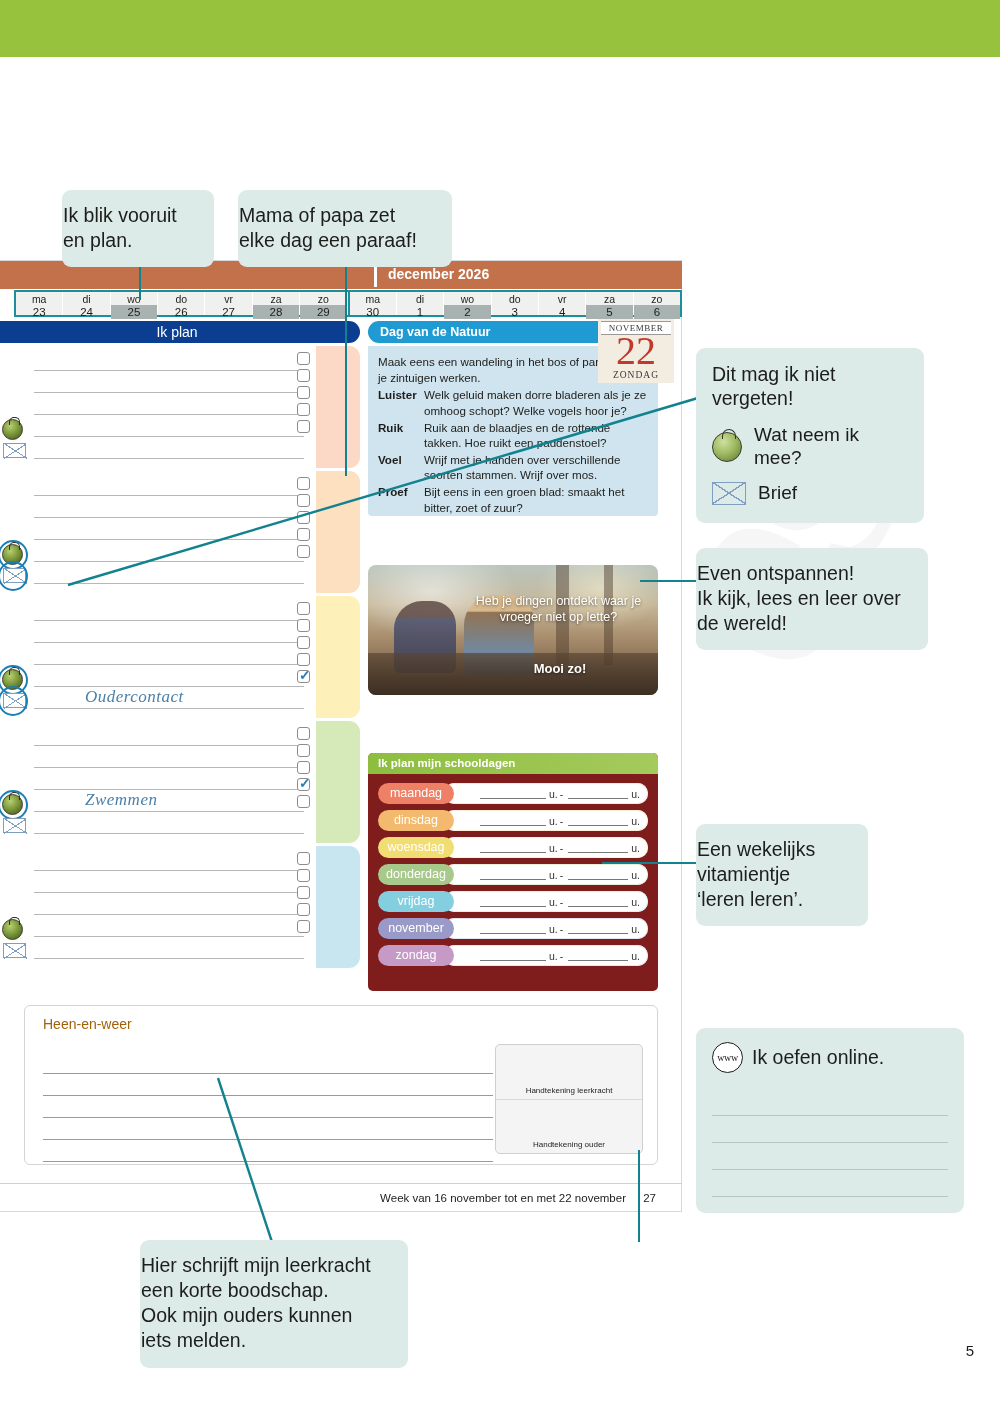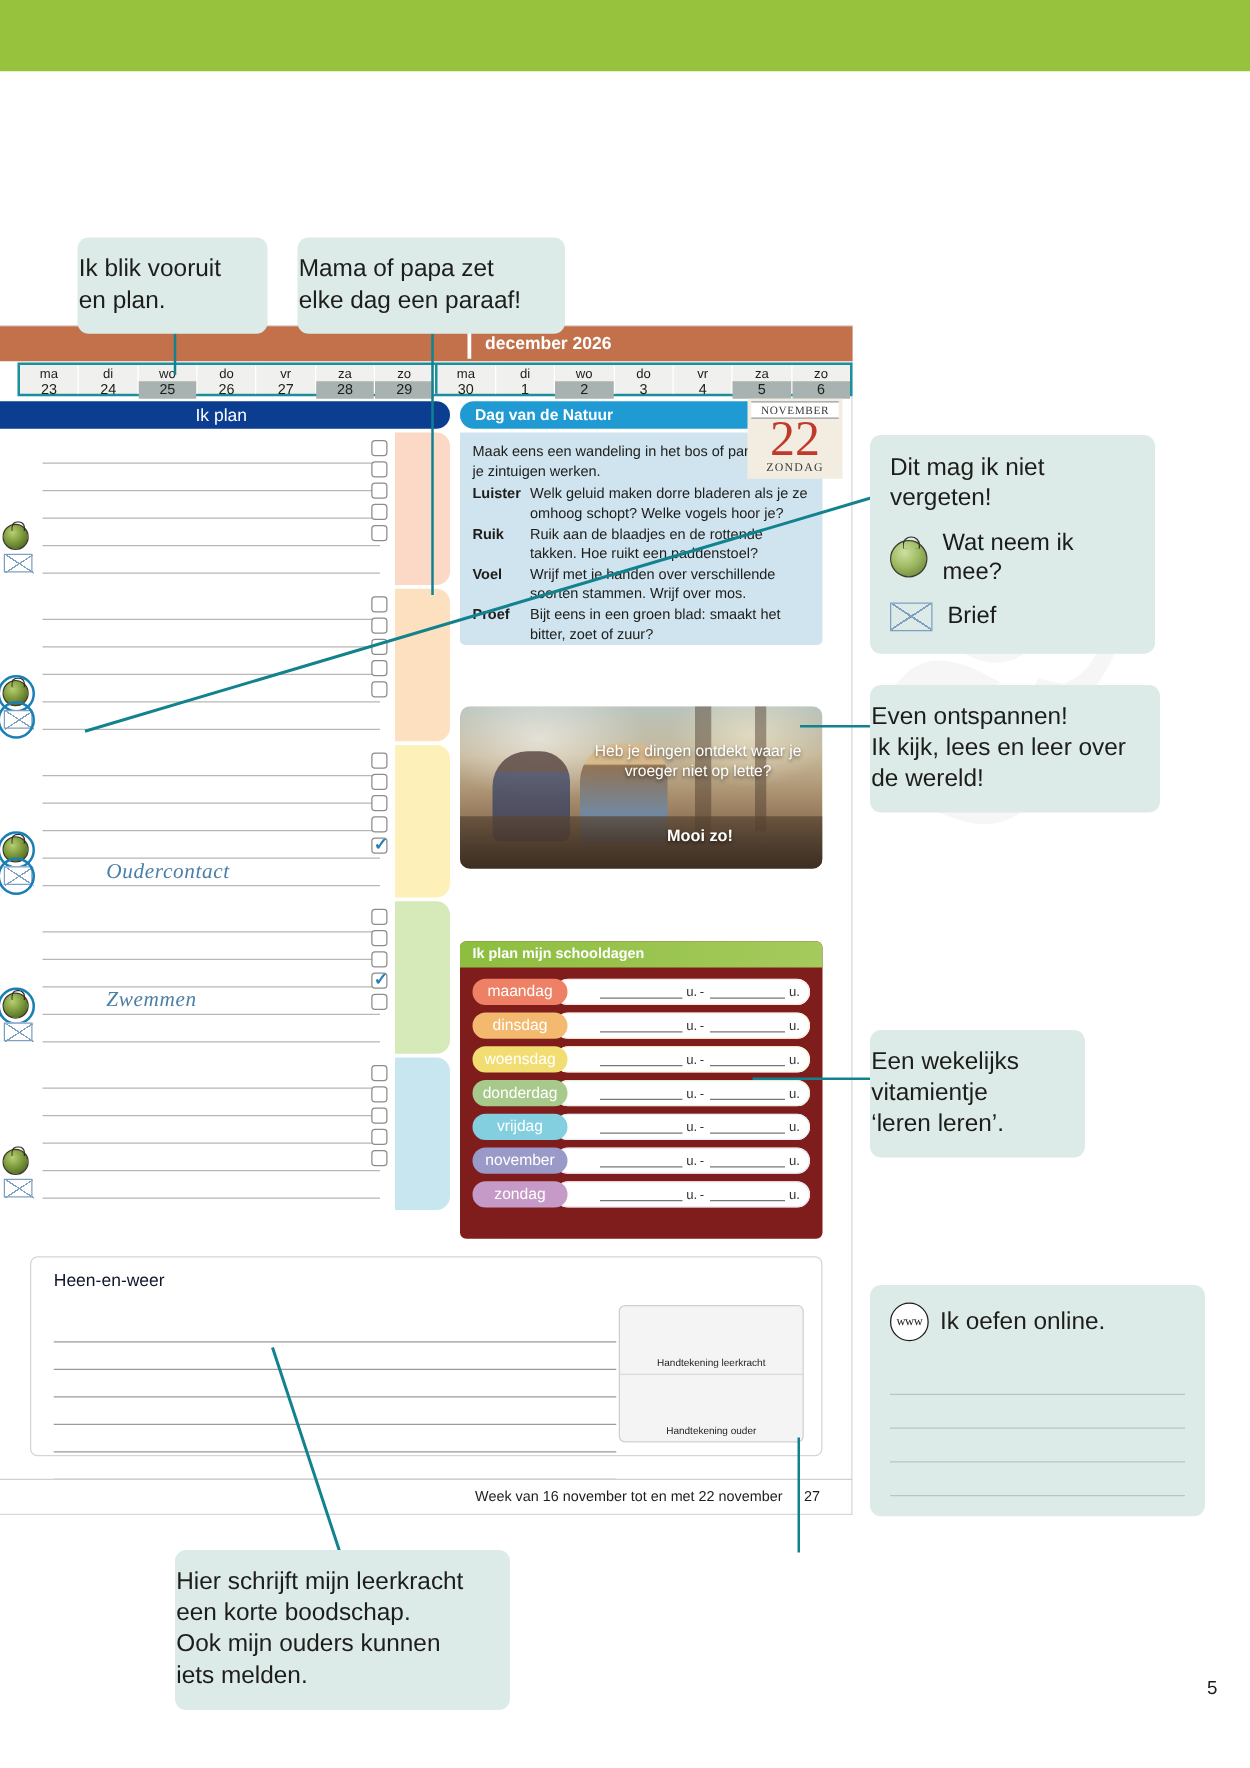--- a/index.html
+++ b/index.html
@@ -301,21 +301,21 @@
   .sfield .bl { display: inline-block; width: 66px; border-bottom: 1px solid #777; height: 11px; margin-right: 3px; }
   .sfield .bl2 { display: inline-block; width: 60px; border-bottom: 1px solid #777; height: 11px; margin: 0 3px; }
 
   
   .heen {
     position: absolute; left: 24px; top: 744px; width: 634px; height: 160px;
     border: 1px solid #d5d5d5; border-radius: 6px; background: #fff;
   }
   .heen-title {
     position: absolute; left: 18px; top: 10px;
-    font-size: 14px; color: #0f172a;
+    font-size: 14px; color: #a16207;
   }
   .heen-lines { position: absolute; left: 18px; top: 46px; width: 450px; }
   .heen-lines div { border-bottom: 1px solid #9a9a9a; height: 22px; }
   .sig {
     position: absolute; right: 14px; top: 38px; width: 148px; height: 110px;
     border: 1px solid #cfcfcf; border-radius: 5px; background: #f4f4f4;
   }
   .sig-half {
     position: absolute; left: 0; right: 0; height: 55px;
     font-size: 8px; color: #1d1d1b; text-align: center;

